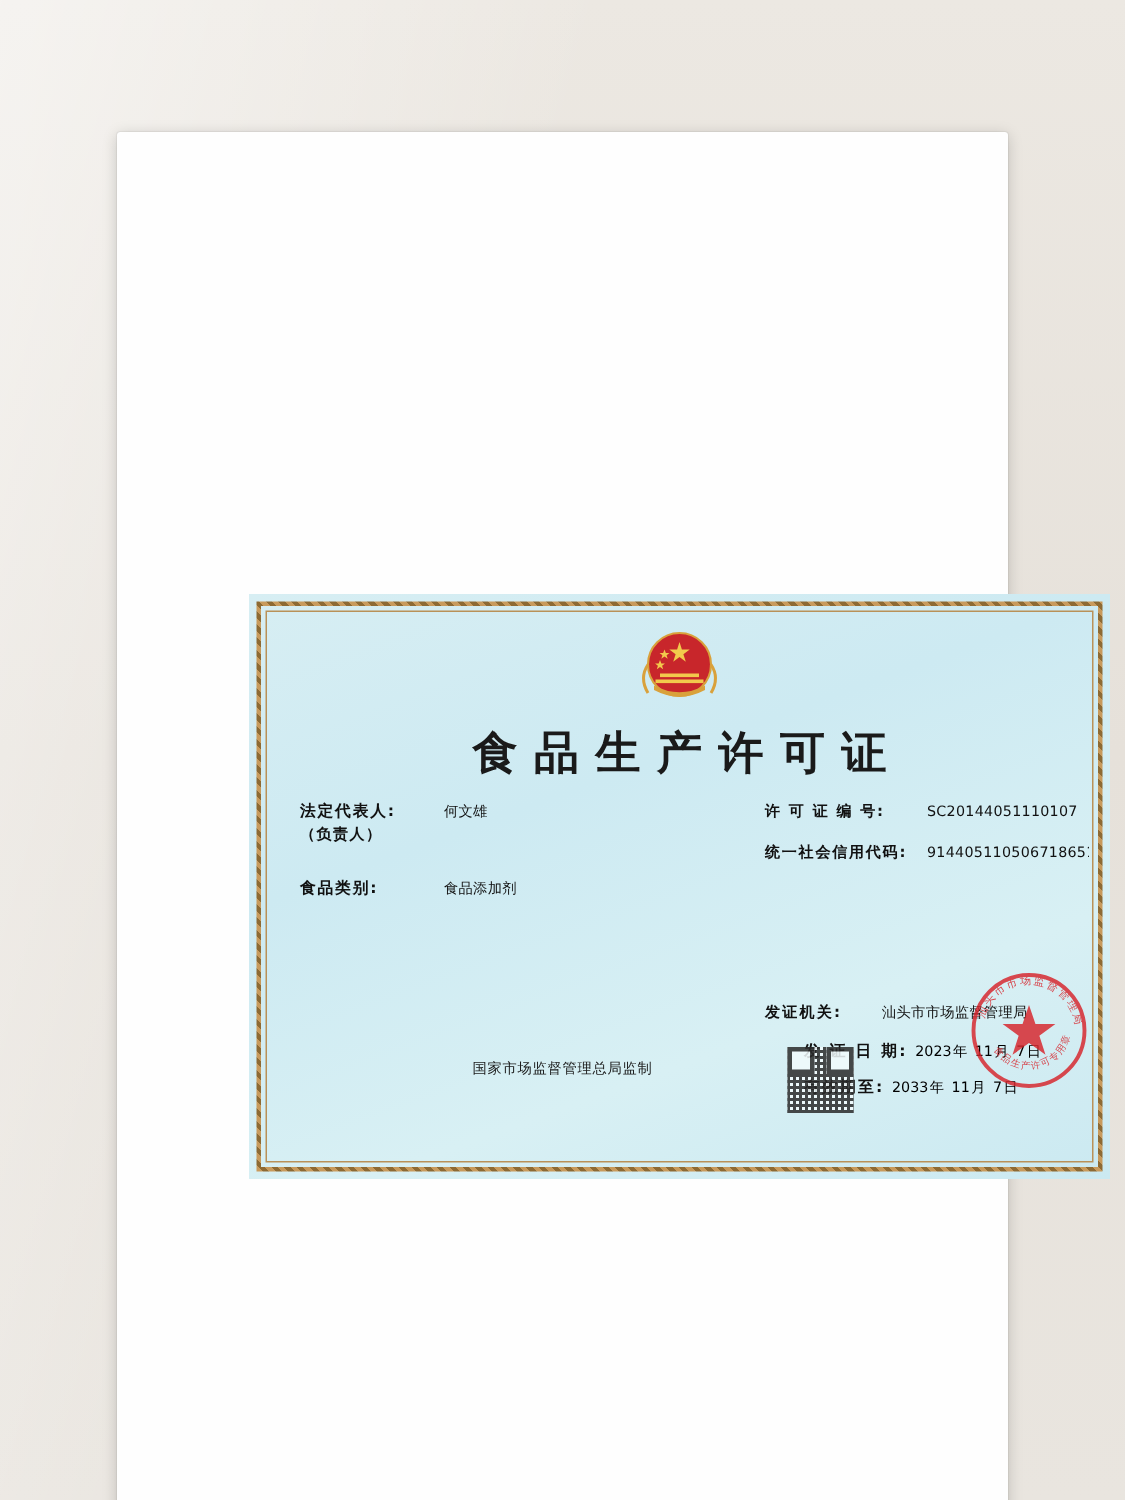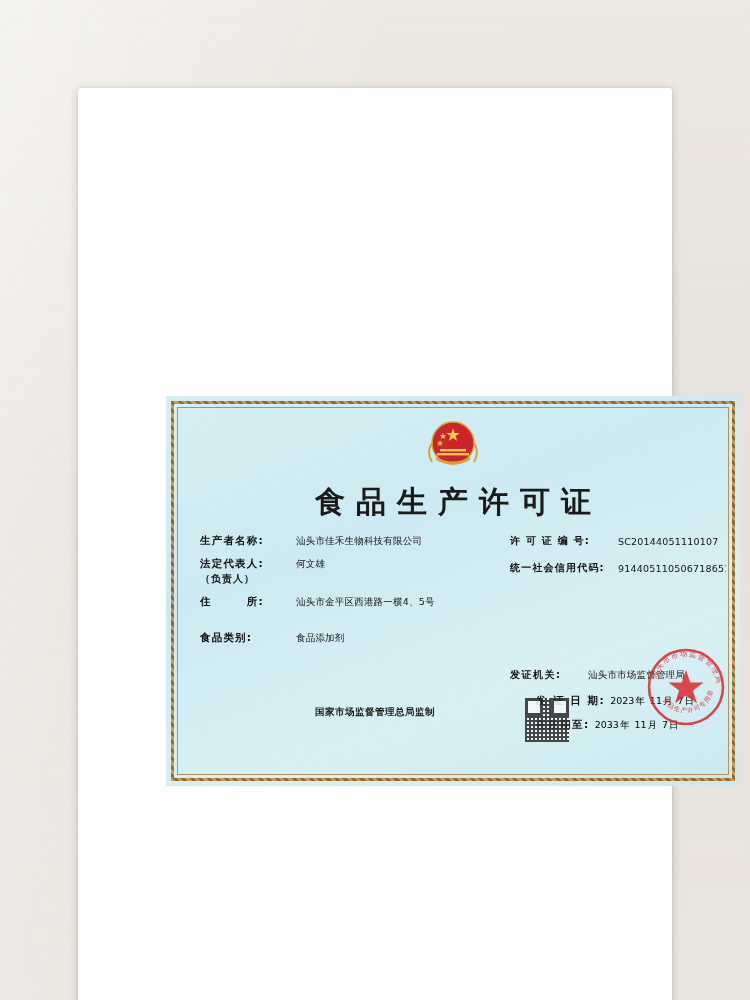--- a/index.html
+++ b/index.html
@@ -189,21 +189,21 @@
   }
   .seal svg { display: block; }
 
   .footer-note {
     position: absolute;
     top: 706px;
     left: 0;
     width: 750px;
     text-align: center;
     font-size: 9.5px;
-    font-weight: bold;
+    font-weight: normal;
     color: #1a1a1a;
     font-family: "DejaVu Sans", "Liberation Sans", sans-serif;
     letter-spacing: 0.5px;
   }
 </style>
 </head>
 <body>
 
 <div class="backdrop"></div>
 
@@ -226,37 +226,29 @@
           <path d="M18 41 Q35 50 52 41 L52 44 Q35 53 18 44 Z" fill="#d9a13b"></path>
           <path d="M14 27 Q8 36 14 46" stroke="#d9a13b" stroke-width="2" fill="none"></path>
           <path d="M56 27 Q62 36 56 46" stroke="#d9a13b" stroke-width="2" fill="none"></path>
         </svg>
       </div>
 
       <div class="cert-title">食品生产许可证</div>
 
       <div class="left-col">
 
-        <div class="row">
-          <span class="label w-left">生产者名称:</span>
-          <span class="value">汕头市佳禾生物科技有限公司</span>
-        </div>
 
         <div class="row">
           <span class="label w-left">
             <span>法定代表人:</span>
             <span class="sub-label">（负责人）</span>
           </span>
           <span class="value">何文雄</span>
         </div>
 
-        <div class="row">
-          <span class="label w-left">住　　　所:</span>
-          <span class="value">汕头市金平区西港路一横4、5号</span>
-        </div>
 
 
         <div class="row" style="margin-top:22px">
           <span class="label w-left">食品类别:</span>
           <span class="value">食品添加剂</span>
         </div>
       </div>
 
       <div class="right-col">
         <div class="rrow">

